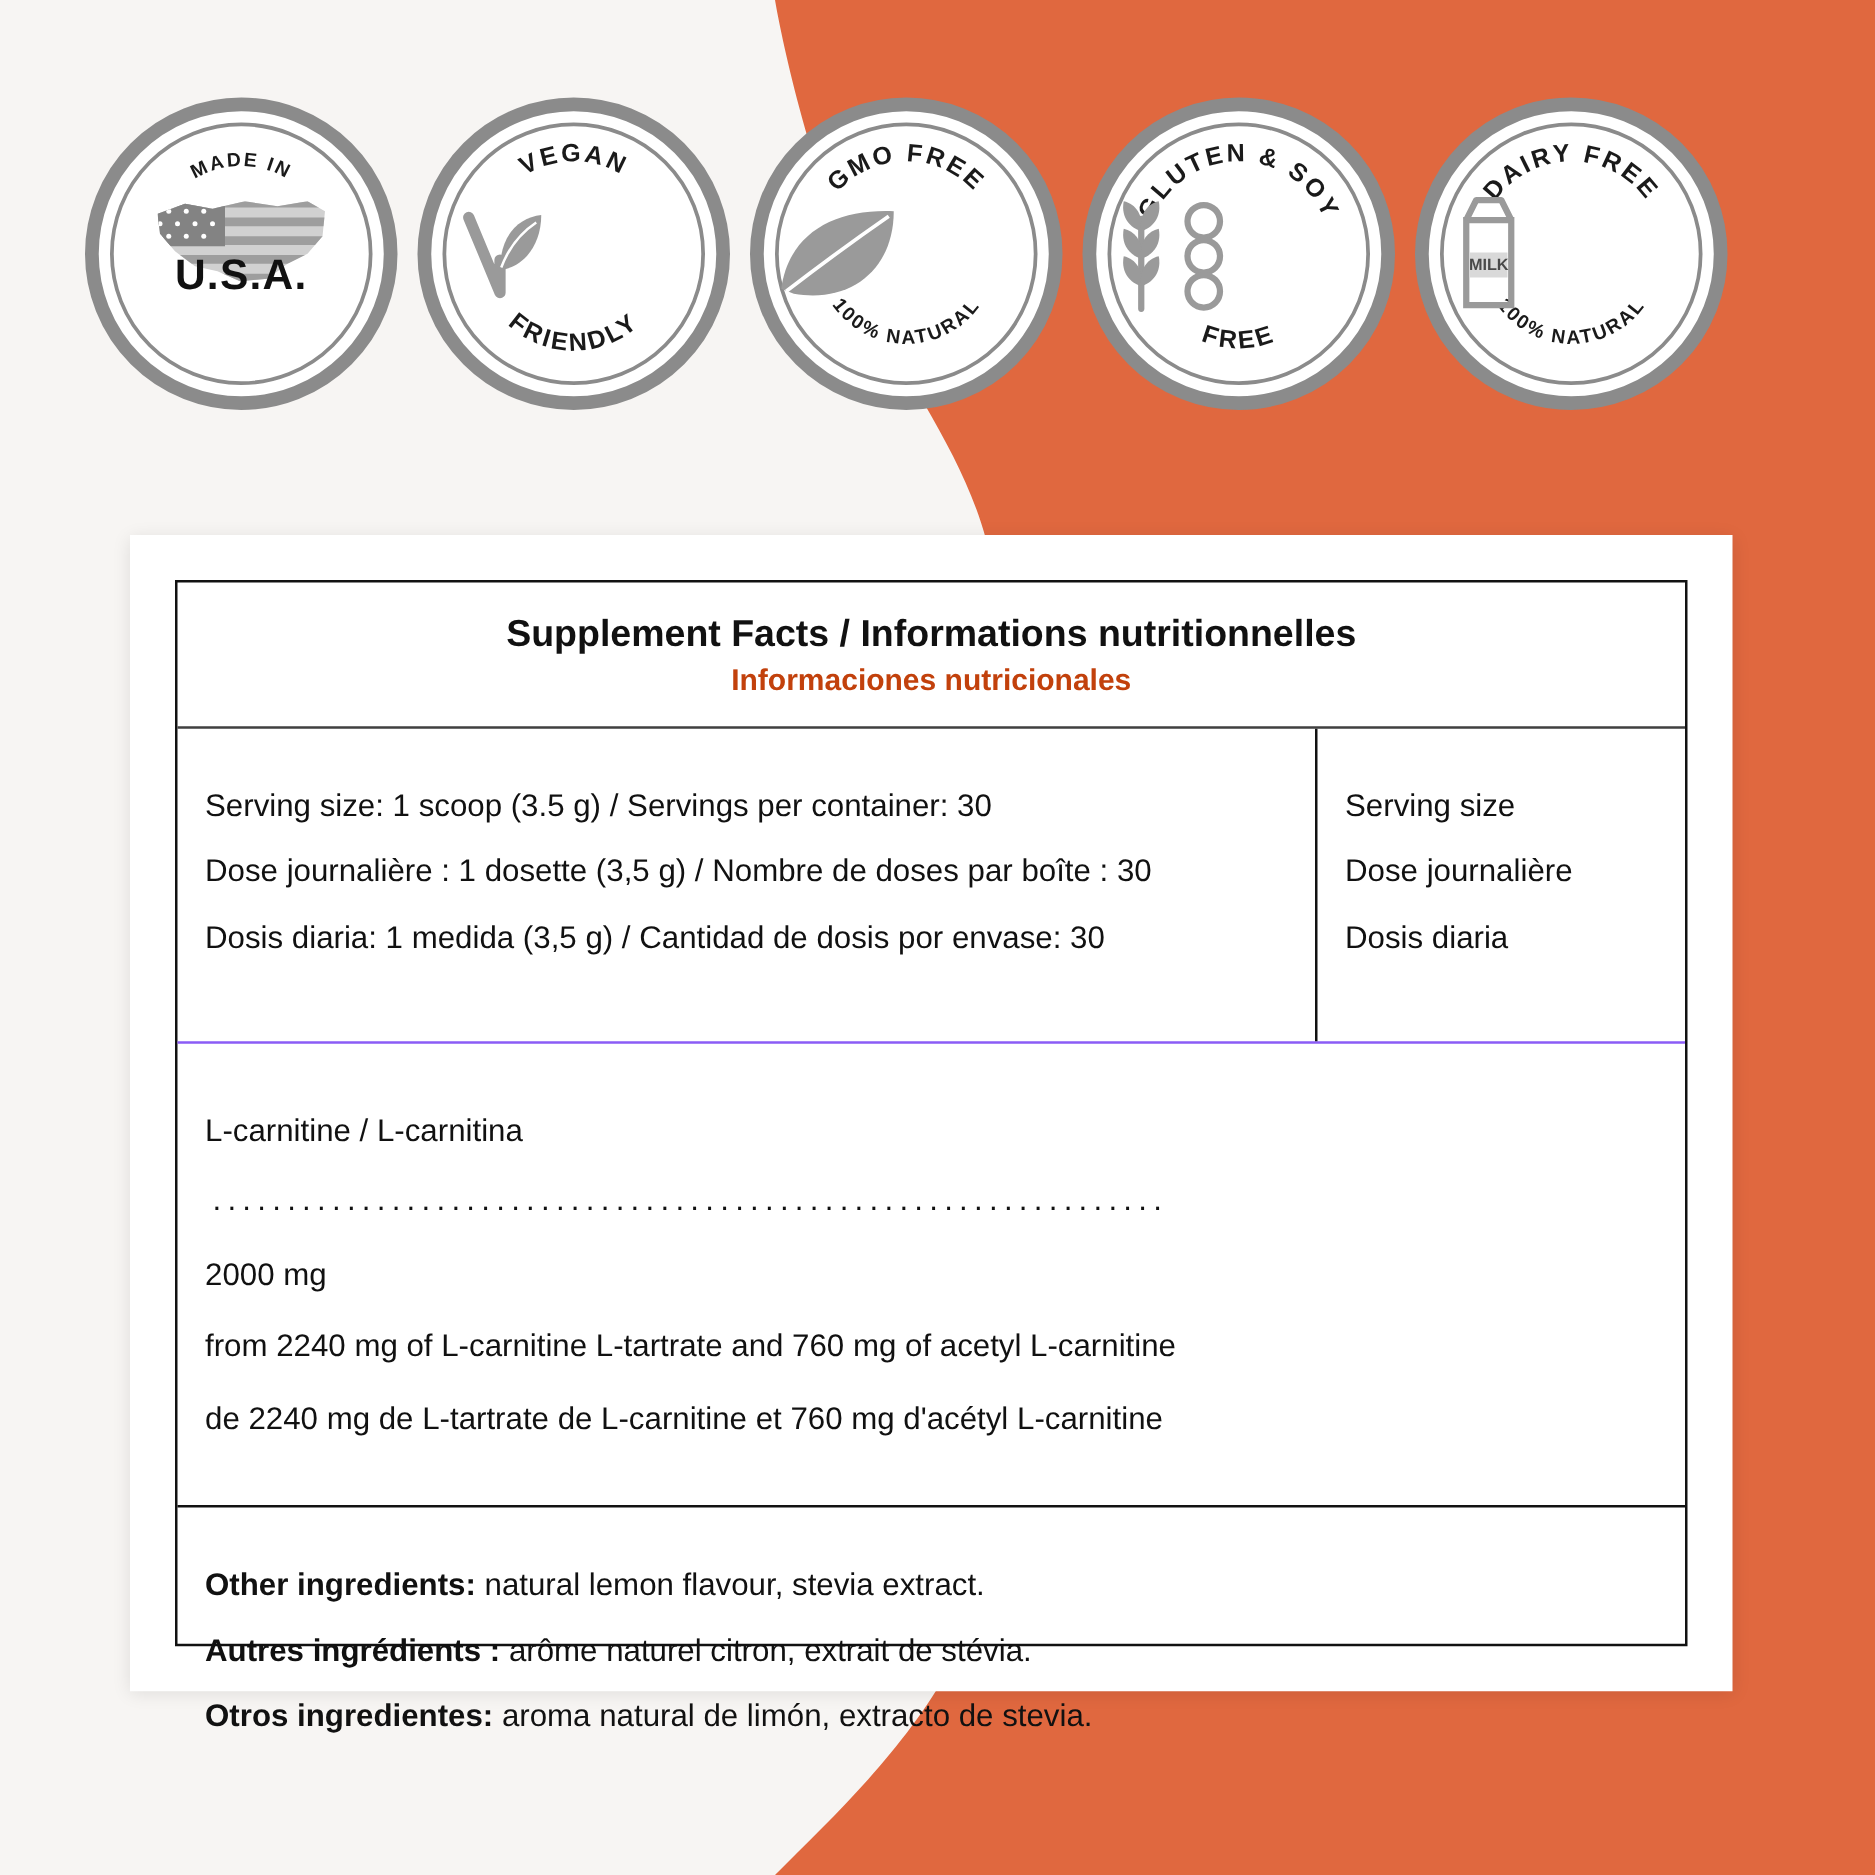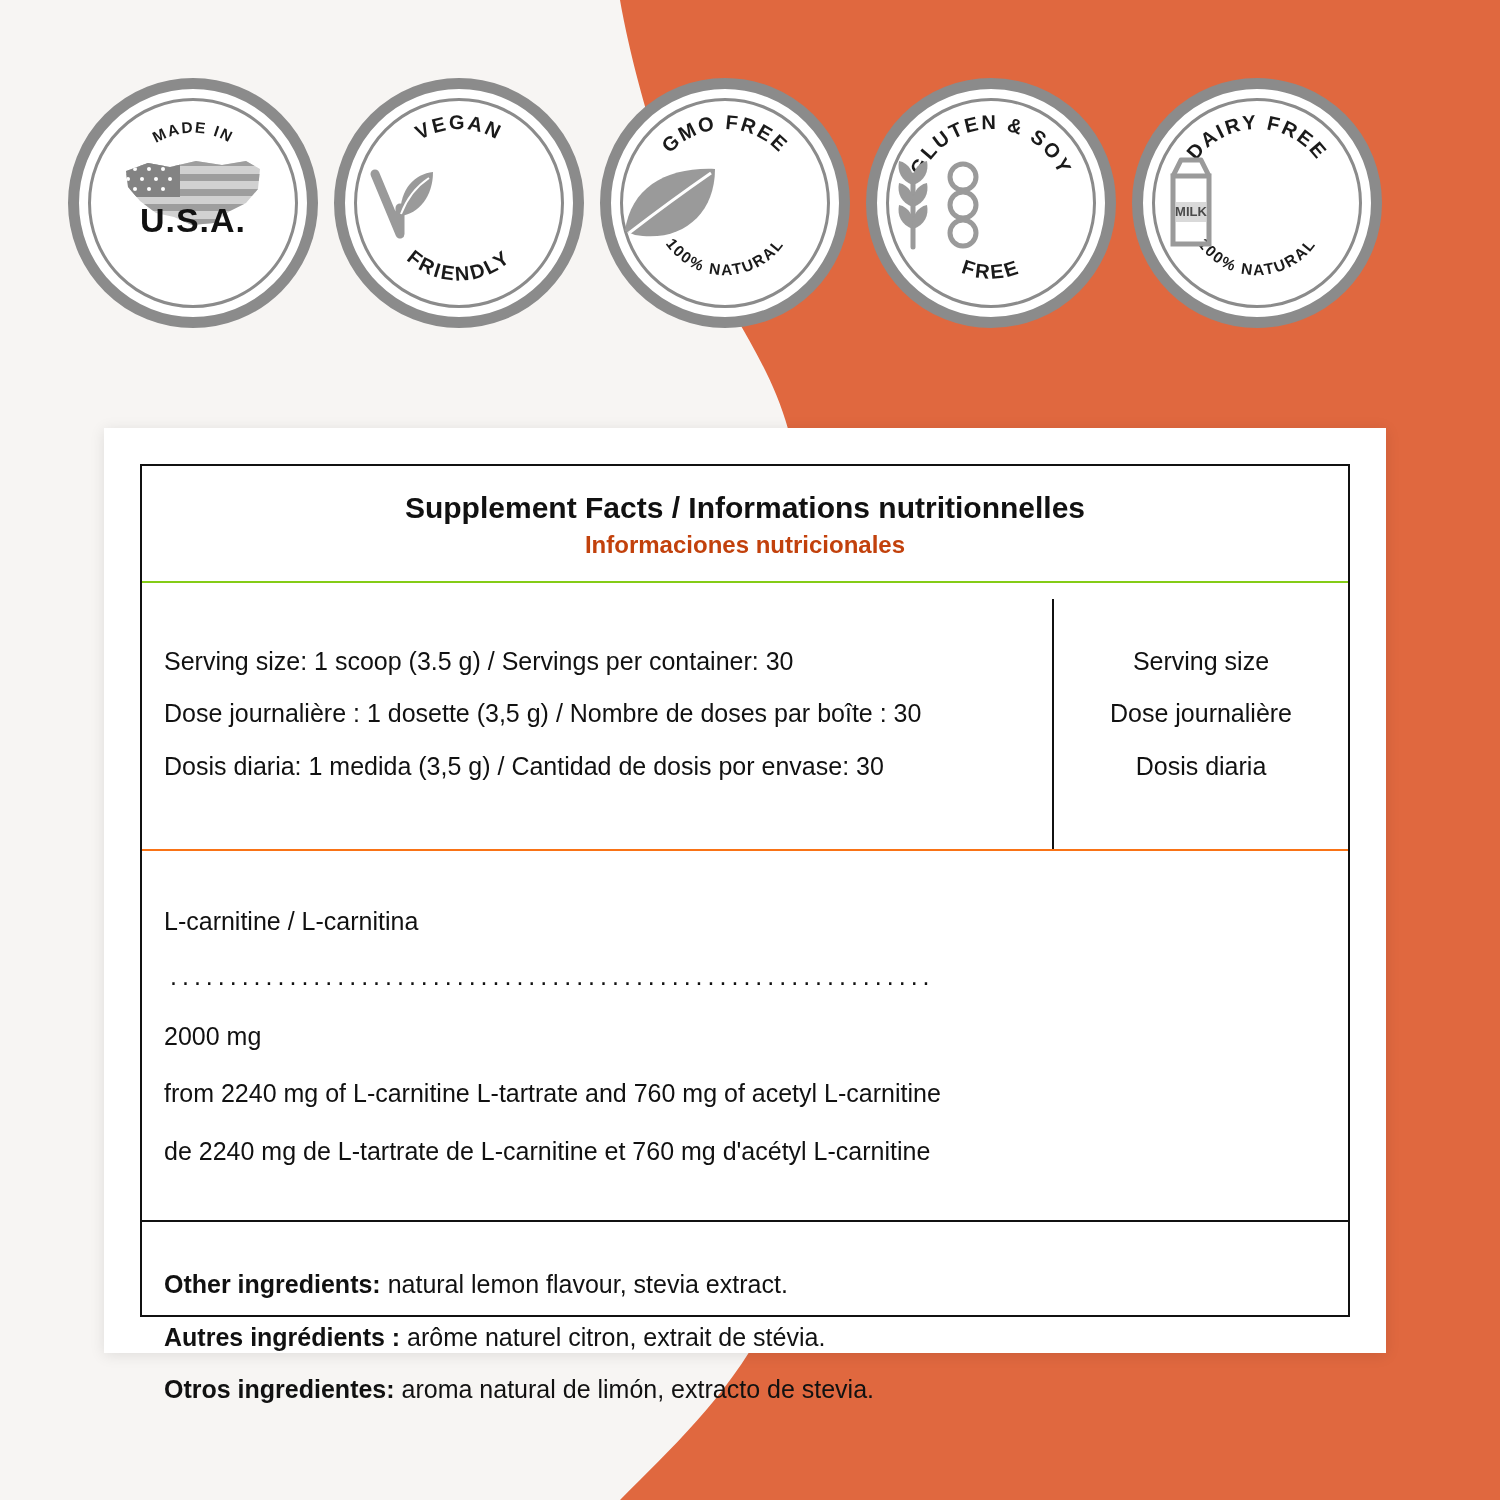--- a/index.html
+++ b/index.html
@@ -124,57 +124,55 @@
     left: 36px;
     top: 36px;
     right: 36px;
     bottom: 36px;
     border: 2px solid #111;
     box-sizing: border-box;
     display: flex;
     flex-direction: column;
   }
   .row-title {
-    border-bottom: 2px solid #84cc16;
+    border-bottom: 2px solid #404040;
     padding: 22px 20px 20px 20px;
     text-align: center;
   }
   .row-title .t1 {
     font-size: 30px;
     font-weight: bold;
     color: #111;
     line-height: 1.35;
   }
   .row-title .t2 {
     font-size: 24px;
     font-weight: bold;
     color: #c2410c;
     line-height: 1.35;
   }
 
   .row-serving {
     display: flex;
-    border-bottom: 2px solid #f97316;
+    border-bottom: 2px solid #8b5cf6;
     min-height: 250px;
-    margin-top: 16px;
   }
   .serving-left {
     flex: 1 1 auto;
     padding: 36px 22px 30px 22px;
     border-right: 2px solid #111;
   }
   .serving-left div {
     font-size: 25px;
     color: #111;
     line-height: 2.1;
   }
   .serving-right {
     flex: 0 0 250px;
     padding: 36px 22px 30px 22px;
-    text-align: center;
   }
   .serving-right div {
     font-size: 25px;
     color: #111;
     line-height: 2.1;
   }
 
   .row-ingredient {
     border-bottom: 2px solid #111;
     padding: 42px 22px 40px 22px;

